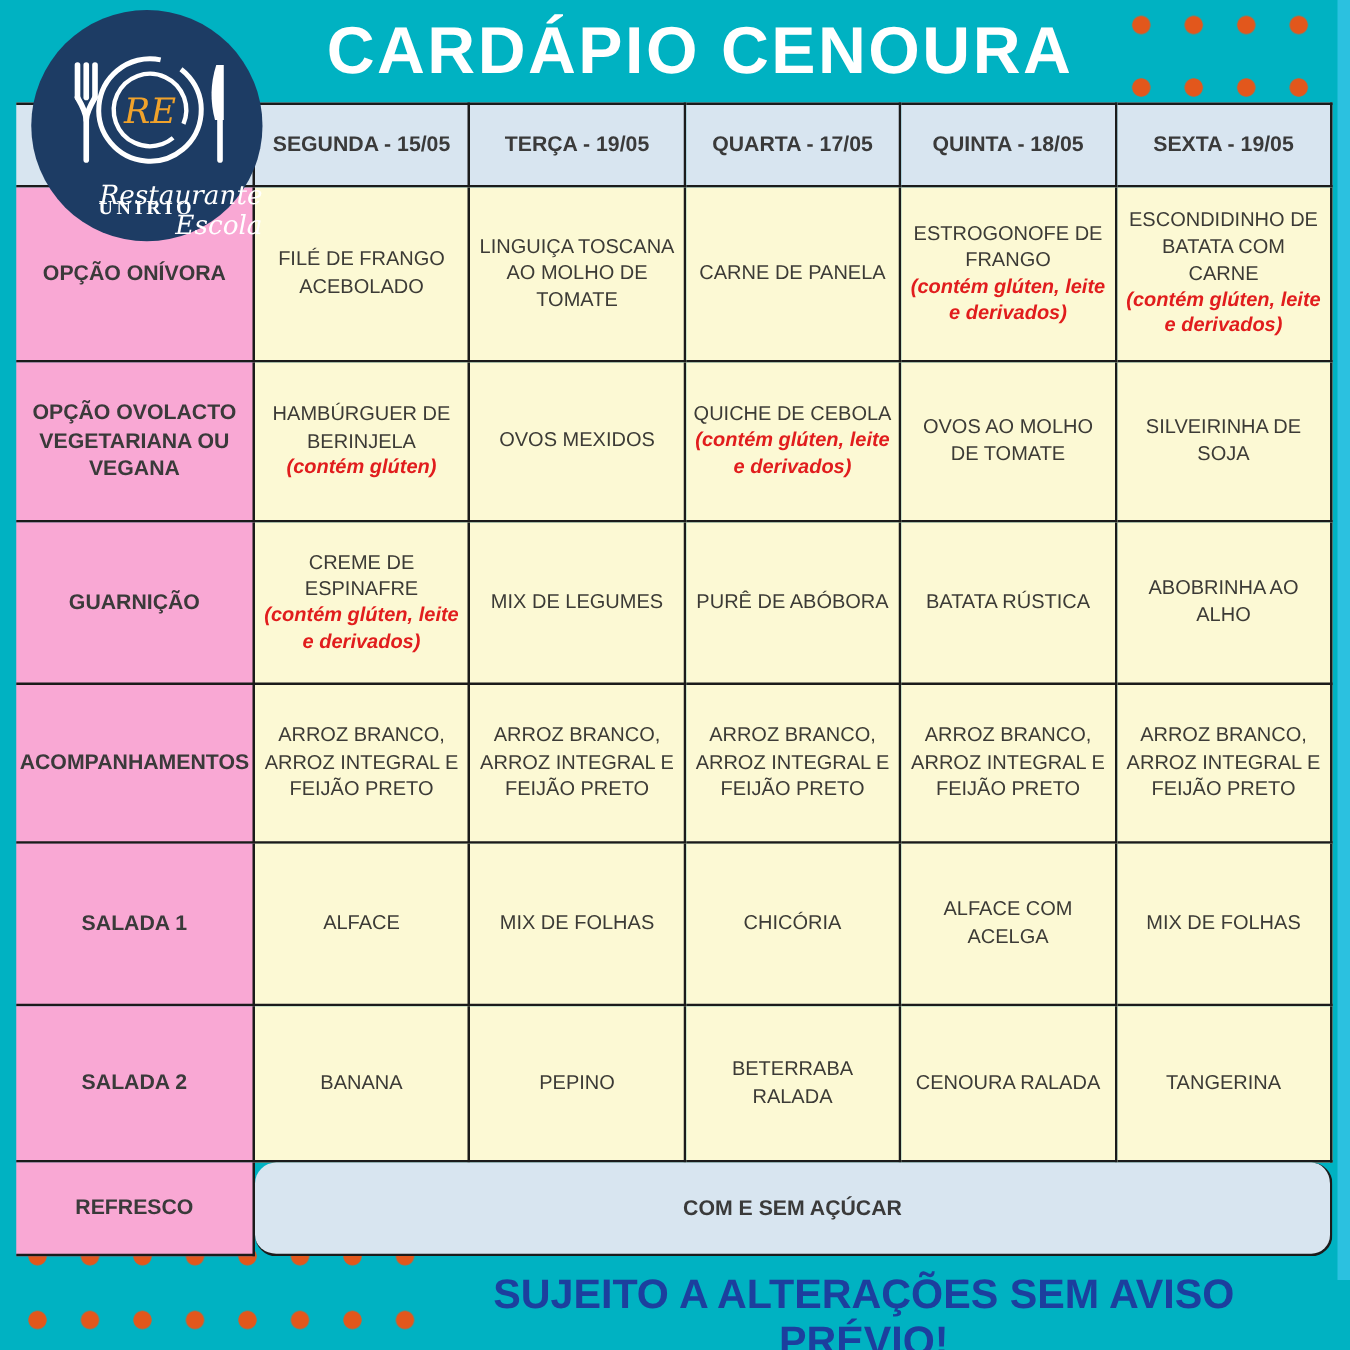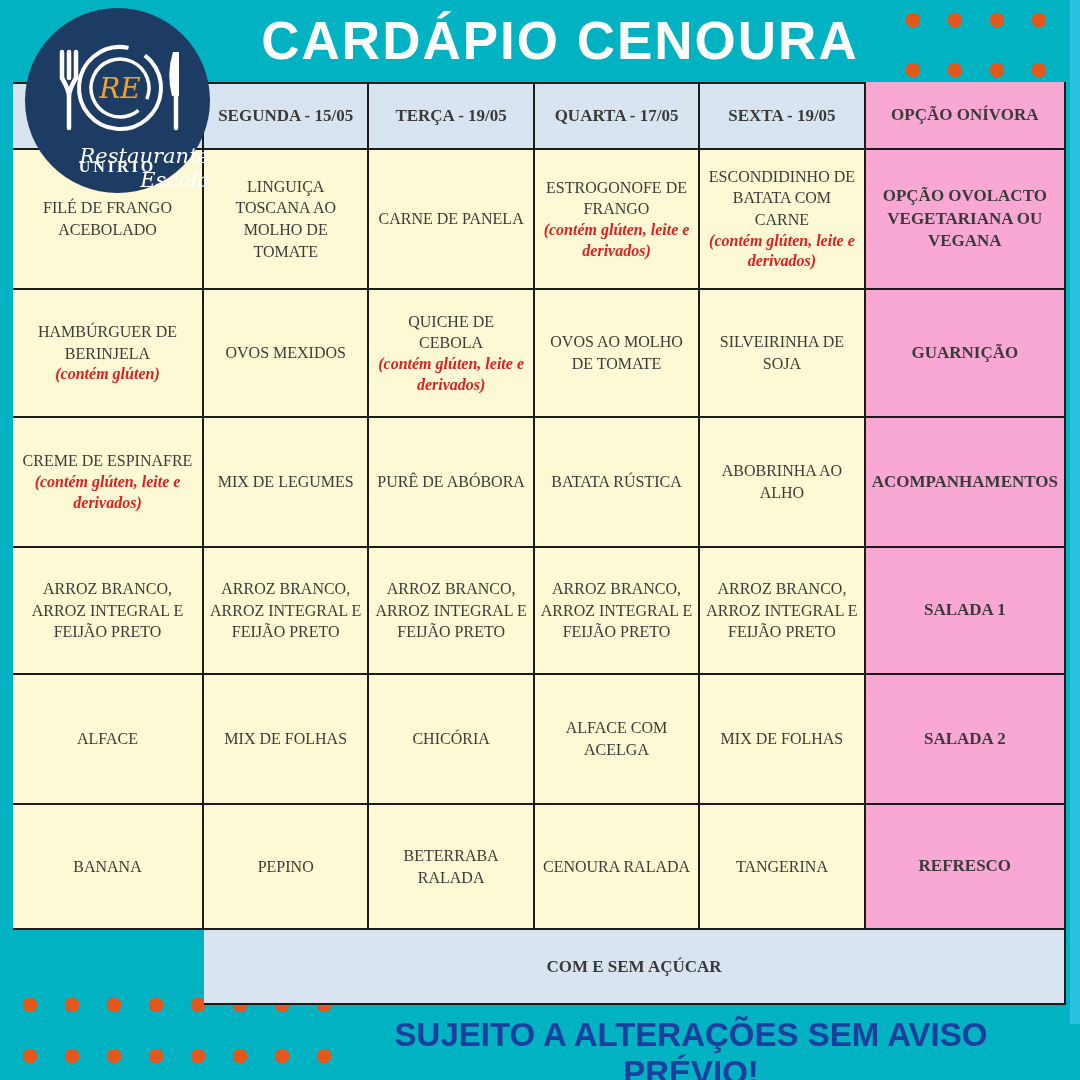--- a/index.html
+++ b/index.html
@@ -46,21 +46,20 @@
     font-family:"Liberation Serif", serif;
     font-size:16px; letter-spacing:3px;font-weight:bold;
   }
 
   
   .menu-table{
     position:absolute; left:13px; top:82px; width:1053px;
     display:grid;
     grid-template-columns:191px repeat(5, 1fr);
     grid-template-rows:68px 140px 128px 130px 127px 130px 125px 75px;
-    font-family:Liberation Serif, serif;
   }
   .cell{
     display:flex; flex-direction:column;
     align-items:center; justify-content:center;
     text-align:center;
     border-right:2px solid #1b1b1b;
     border-bottom:2px solid #1b1b1b;
     padding:2px 6px;
     box-sizing:border-box;
   }
@@ -79,21 +78,21 @@
     font-size:16px; color:#3c3b36;
     line-height:1.35;
   }
   .note{
     color:#e11d1d; font-weight:700; font-style:italic;
     font-size:16px; line-height:1.3;
   }
   .merged{
     grid-column:2 / span 5;
     background:#d8e5f0;
-    font-weight:700; font-size:17px; color:#3a3a3a;
+    font-weight:700; font-size:17px; color:#3a3a3a;border-radius:17px;
   }
   .footer-notice{
     position:absolute; left:330px; right:28px; top:1016px;
     text-align:center;
     font-size:33px; font-weight:700; color:#1c3f9e;
   }
 </style>
 </head>
 <body>
 
@@ -126,20 +125,21 @@
   <div class="logo-name">Restaurante Escola</div>
   <div class="logo-org">UNIRIO</div>
 </div>
 
 <div class="menu-table">
 
   <div class="cell hdr"></div>
   <div class="cell hdr">SEGUNDA - 15/05</div>
   <div class="cell hdr">TERÇA - 19/05</div>
   <div class="cell hdr">QUARTA - 17/05</div>
+  <div class="cell hdr">QUINTA - 18/05</div>
   <div class="cell hdr">SEXTA - 19/05</div>
 
   <div class="cell lbl">OPÇÃO ONÍVORA</div>
   <div class="cell day">
     <span>FILÉ DE FRANGO ACEBOLADO</span>
     <span class="note"></span>
   </div>
   <div class="cell day">
     <span>LINGUIÇA TOSCANA AO MOLHO DE TOMATE</span>
     <span class="note"></span>

